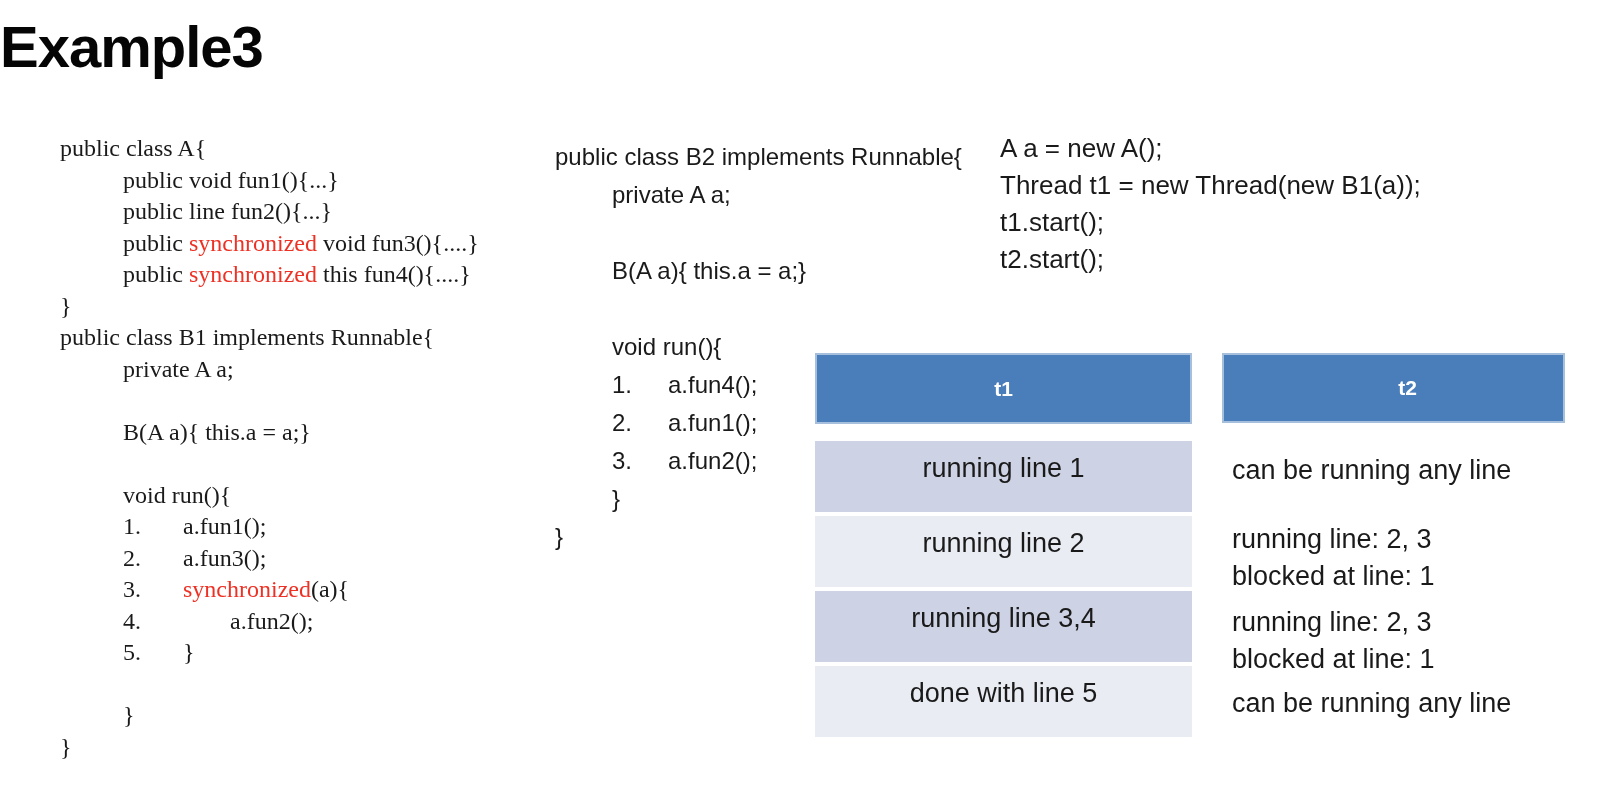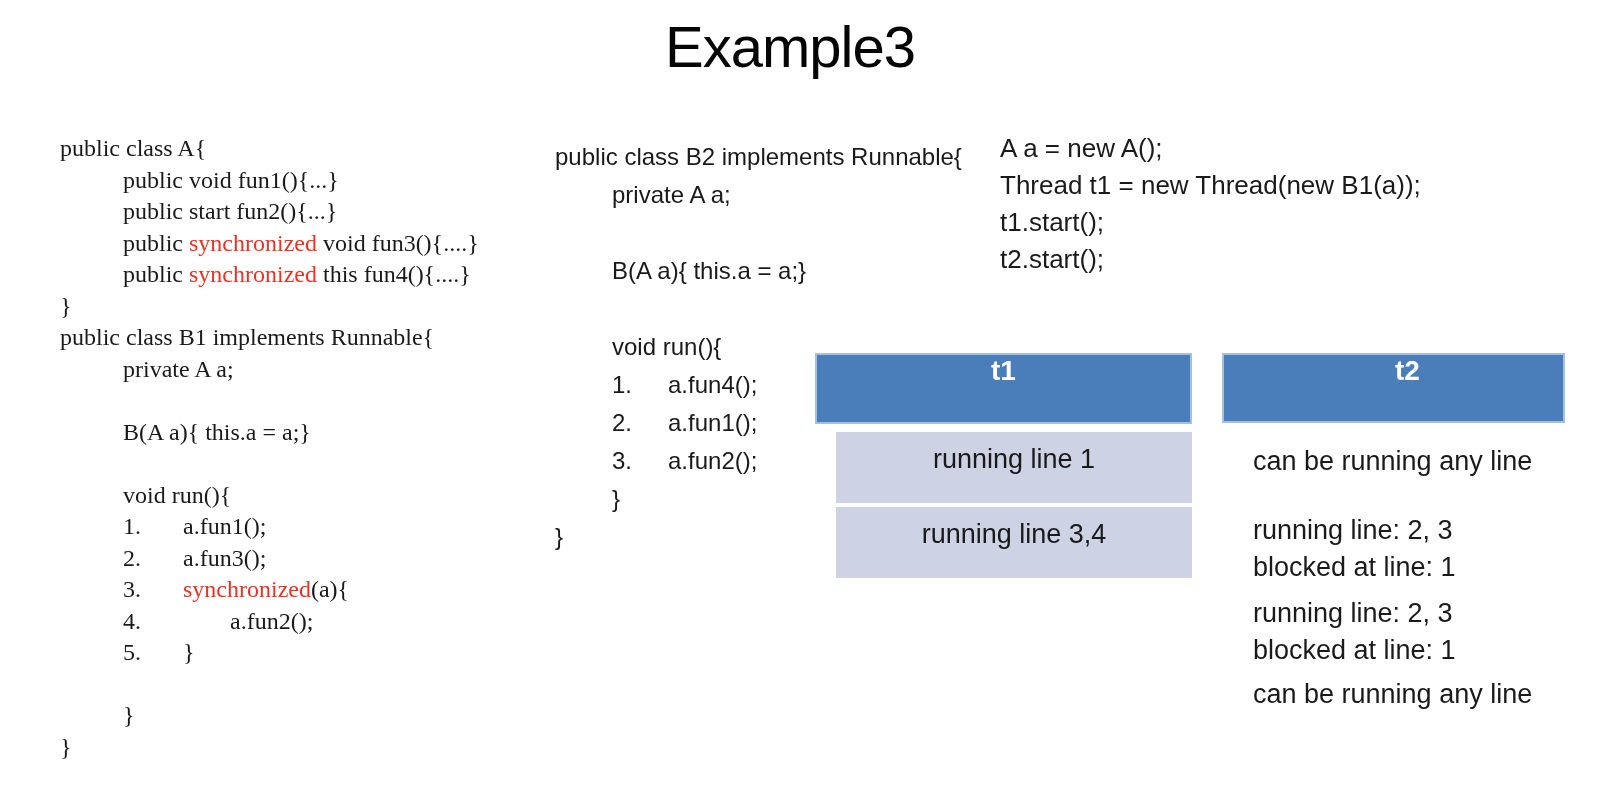--- a/index.html
+++ b/index.html
@@ -4,22 +4,22 @@
 <style>
   html,body{margin:0;padding:0;}
   body{
     width:1599px;height:800px;background:#ffffff;
     font-family:"Liberation Sans", sans-serif;
     color:var(--text,#1a1a1a);
     position:relative;overflow:hidden;
   }
   .title{
     position:absolute;top:10px;left:0;width:1580px;
-    text-align:center;font-size:58px;line-height:74px;
-    color:var(--title,#050505);font-weight:400;letter-spacing:-1px;
+    text-align:left;font-size:58px;line-height:74px;
+    color:var(--title,#050505);font-weight:700;letter-spacing:-1px;
   }
   .code{position:absolute;}
   .code .cl{white-space:pre;}
   #codeL{left:60px;top:133px;font-size:24px;line-height:31.5px;font-family:Liberation Serif, serif;}
   #codeL .blank{height:31.5px;}
   #codeL .i1{margin-left:63px;}
   #codeL .ln{display:inline-block;width:60px;}
   #codeL .x4{padding-left:47px;}
   #codeM{left:555px;top:138px;font-size:24px;line-height:38px;}
   #codeM .blank{height:38px;}
@@ -27,48 +27,48 @@
   #codeM .ln{display:inline-block;width:56px;}
   #codeR{left:1000px;top:130px;font-size:26px;line-height:37px;}
   .red{color:var(--keyword_red,#ed3124);}
   .tbl{position:absolute;box-sizing:border-box;}
   #t1{left:815px;top:353px;width:377px;}
   #t2{left:1222px;top:353px;width:343px;}
   .thead{
     height:71px;box-sizing:border-box;
     background:var(--header_blue,#4a7ebb);
     border:2px solid var(--header_border,#a6bfdd);
-    display:flex;align-items:flex-start;justify-content:center;
-    color:var(--header_text,#ffffff);font-weight:bold;font-size:28px;
-    margin-bottom:8px;
+    display:flex;align-items:center;justify-content:center;
+    color:var(--header_text,#ffffff);font-weight:bold;font-size:21px;
+    margin-bottom:17px;
   }
   #t2 .thead{height:70px;padding-left:28px;}
   .row{
     height:71px;margin-bottom:4px;box-sizing:border-box;
-    text-align:center;font-size:27px;line-height:34px;padding-top:10px;margin-left:21px;
+    text-align:center;font-size:27px;line-height:34px;padding-top:10px;
   }
   .row.dark{background:var(--band_dark,#cdd3e4);}
   .row.light{background:var(--band_light,#e9ecf3);}
   #t2 .row{background:transparent;text-align:left;padding-left:10px;line-height:37px;}
   #t2 .row.r1{padding-top:12px;}
   #t2 .row.r2{padding-top:6px;}
   #t2 .row.r3{padding-top:14px;}
   #t2 .row.r4{padding-top:20px;}
 </style>
 </head>
 <body>
 
 <div class="slide">
 
   <div class="title">Example3</div>
 
   <div class="code" id="codeL">
     <div class="cl"><span>public class A{</span></div>
     <div class="cl i1"><span>public void fun1(){...}</span></div>
-    <div class="cl i1"><span>public start fun2(){...}</span></div>
+    <div class="cl i1"><span>public line fun2(){...}</span></div>
     <div class="cl i1"><span>public </span><span class="red">synchronized</span><span> void fun3(){....}</span></div>
     <div class="cl i1"><span>public </span><span class="red">synchronized</span><span> this fun4(){....}</span></div>
     <div class="cl"><span>}</span></div>
     <div class="cl"><span>public class B1 implements Runnable{</span></div>
     <div class="cl i1"><span>private A a;</span></div>
     <div class="cl blank"></div>
     <div class="cl i1"><span>B(A a){ this.a = a;}</span></div>
     <div class="cl blank"></div>
     <div class="cl i1"><span>void run(){</span></div>
     <div class="cl i1"><span class="ln">1.</span><span>a.fun1();</span></div>
@@ -100,21 +100,23 @@
     <div class="cl"><span>Thread t1 = new Thread(new B1(a));</span></div>
     <div class="cl"><span>t1.start();</span></div>
     <div class="cl"><span>t2.start();</span></div>
   </div>
 
   <div class="tbl" id="t1">
     <div class="thead">
         <span>t1</span>
       </div>
     <div class="row dark"><span>running line 1</span></div>
+    <div class="row light"><span>running line 2</span></div>
     <div class="row dark"><span>running line 3,4</span></div>
+    <div class="row light"><span>done with line 5</span></div>
   </div>
 
   <div class="tbl" id="t2">
     <div class="thead">
         <span>t2</span>
       </div>
     <div class="row r1">
         <div>can be running any line</div>
       </div>
     <div class="row r2">

